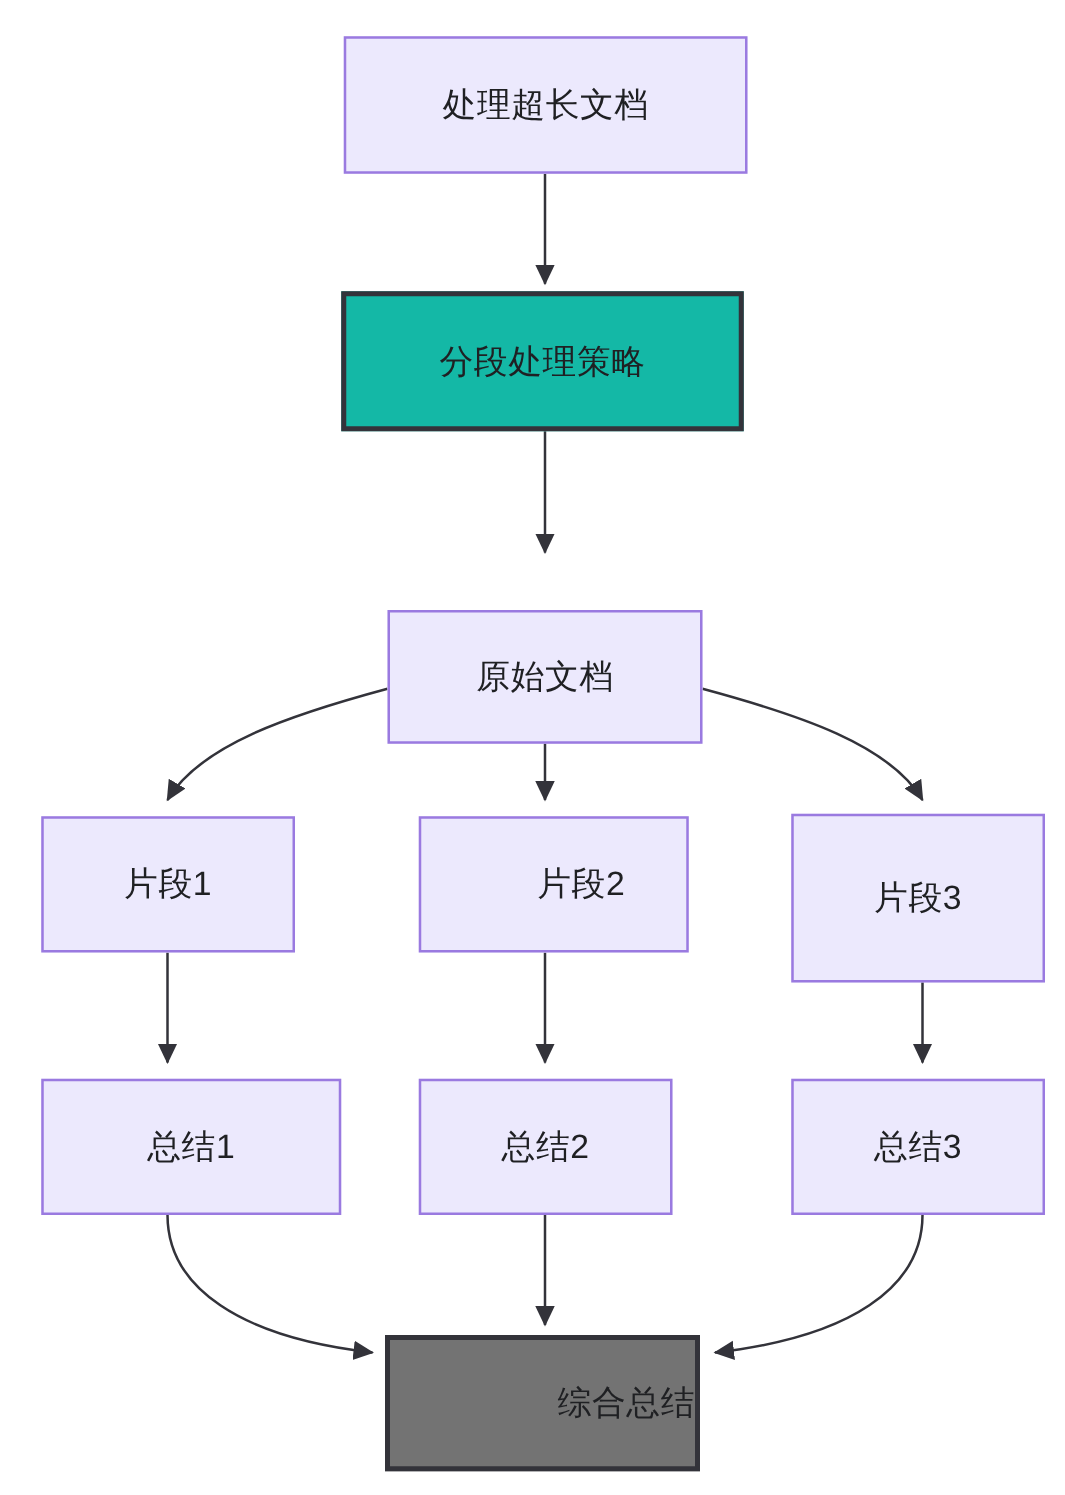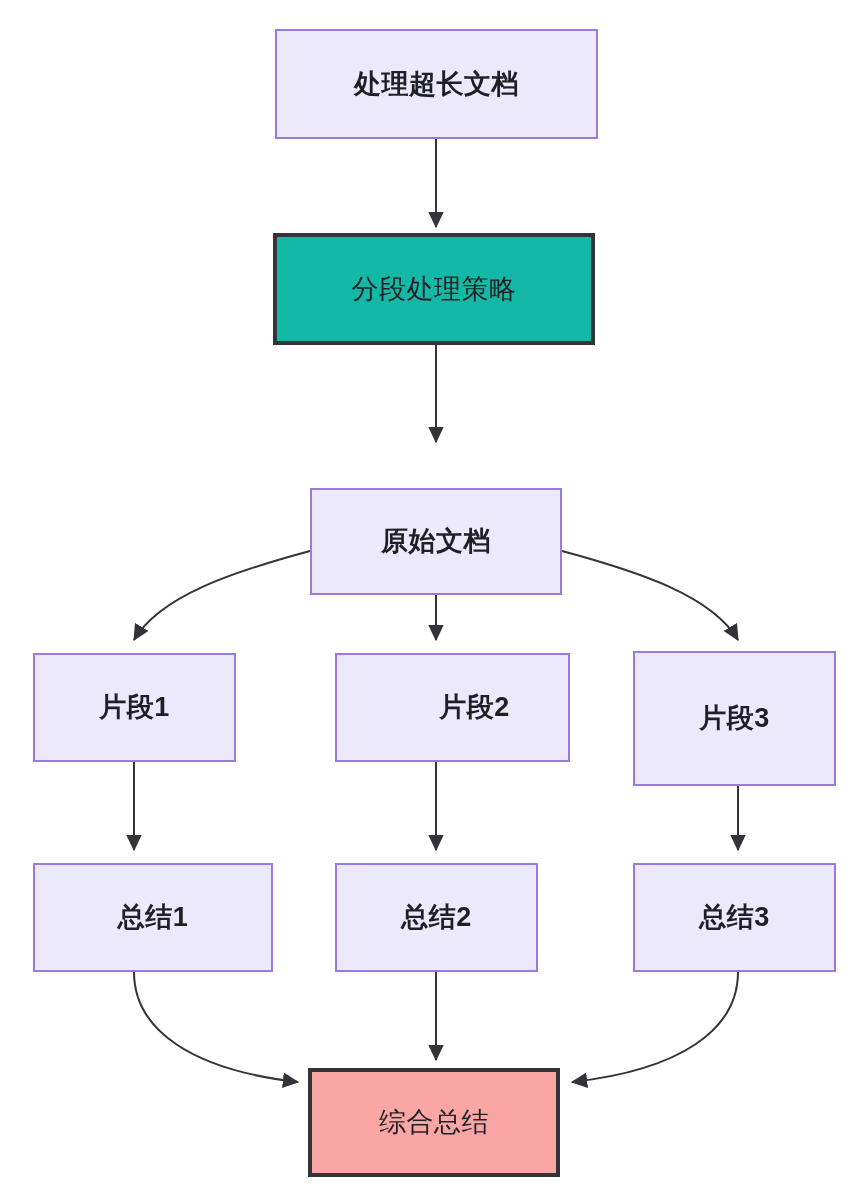--- a/index.html
+++ b/index.html
@@ -33,29 +33,29 @@
     text-align: center;
     color: #1f2023;
     font-size: 27px;
     line-height: 1.2;
     letter-spacing: 0.5px;
     z-index: 2;
   }
   .node-normal {
     background: #ece9fd;
     border: 2px solid #9a7ae0;
-    font-weight: bold;
   }
   .node-highlight {
     background: #14b8a6;
     border: 4px solid #33333a;
   }
   .node-result {
-    background: #fca5a5;
+    background: #737373;
     border: 4px solid #33333a;
+    justify-content: flex-end;
   }
   .node-label {
     display: block;
     white-space: nowrap;
   }
 </style>
 </head>
 <body>
 
 <div id="diagram-root">
@@ -99,21 +99,21 @@
   </div>
 
   <div class="node node-normal" style="left:310px; top:448px; width:252px; height:107px;margin-top:40px;">
     <span class="node-label">原始文档</span>
   </div>
 
   <div class="node node-normal" style="left:33px; top:653px; width:203px; height:109px;">
     <span class="node-label">片段1</span>
   </div>
 
-  <div class="node node-normal" style="left:335px; top:653px; width:235px; height:109px;padding-left:44px;">
+  <div class="node node-normal" style="left:335px; top:653px; width:216px; height:109px;padding-left:44px;">
     <span class="node-label">片段2</span>
   </div>
 
   <div class="node node-normal" style="left:633px; top:651px; width:203px; height:135px;text-align:center;">
     <span class="node-label">片段3</span>
   </div>
 
   <div class="node node-normal" style="left:33px; top:863px; width:240px; height:109px;">
     <span class="node-label">总结1</span>
   </div>

